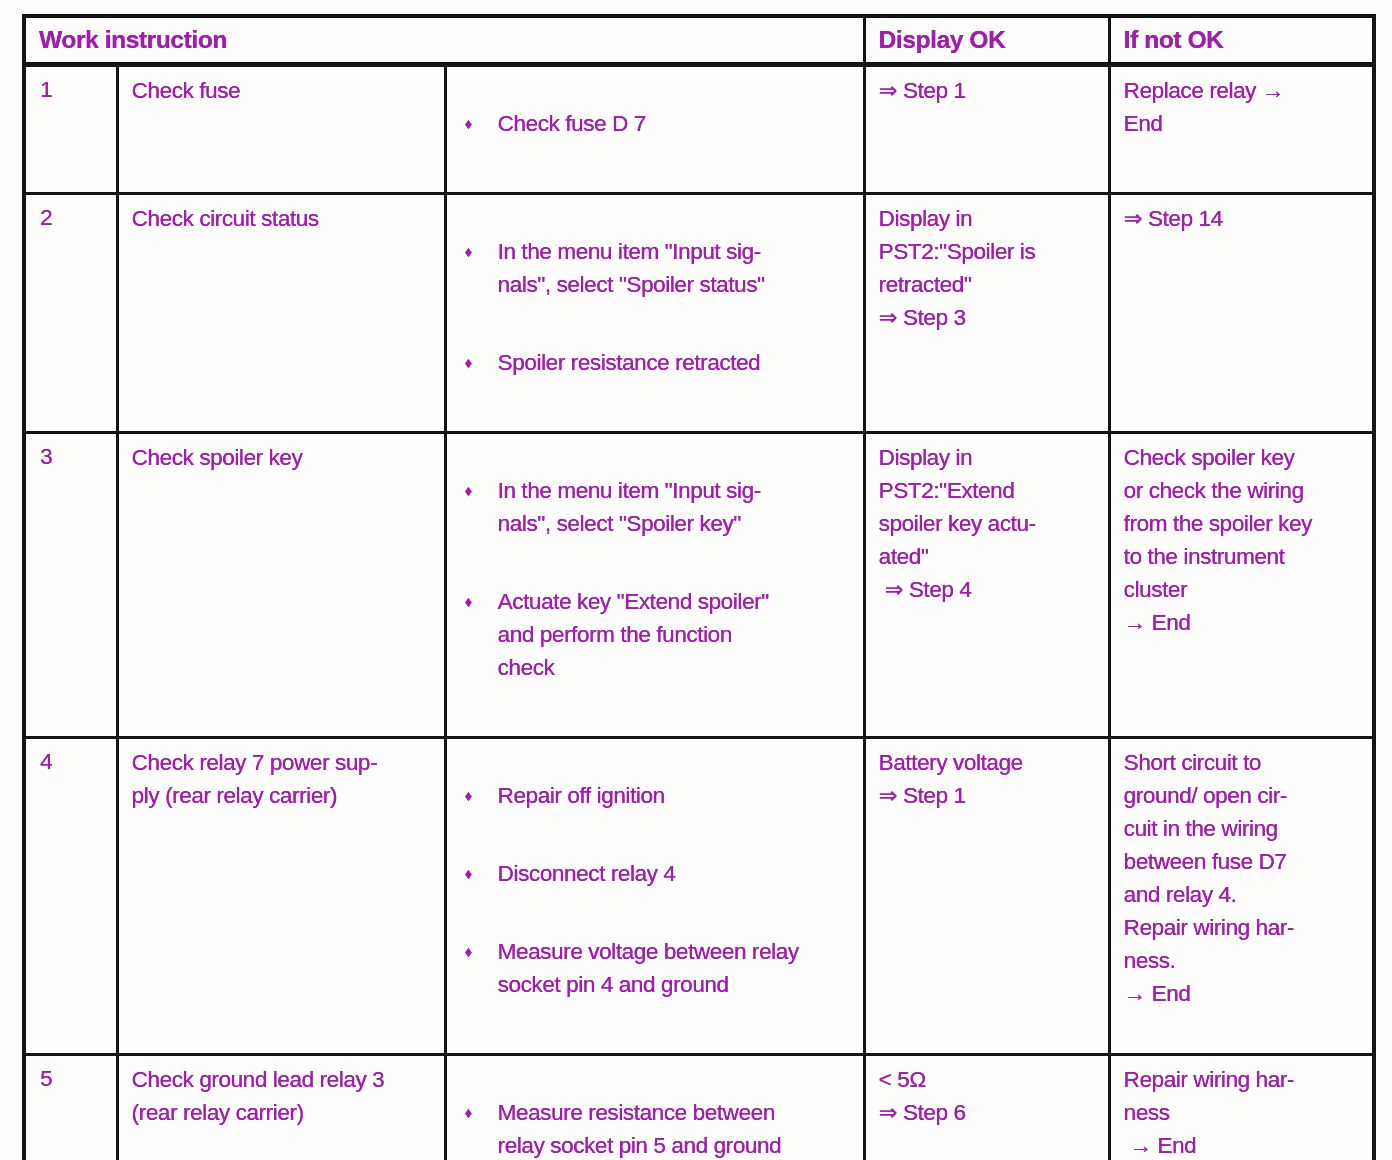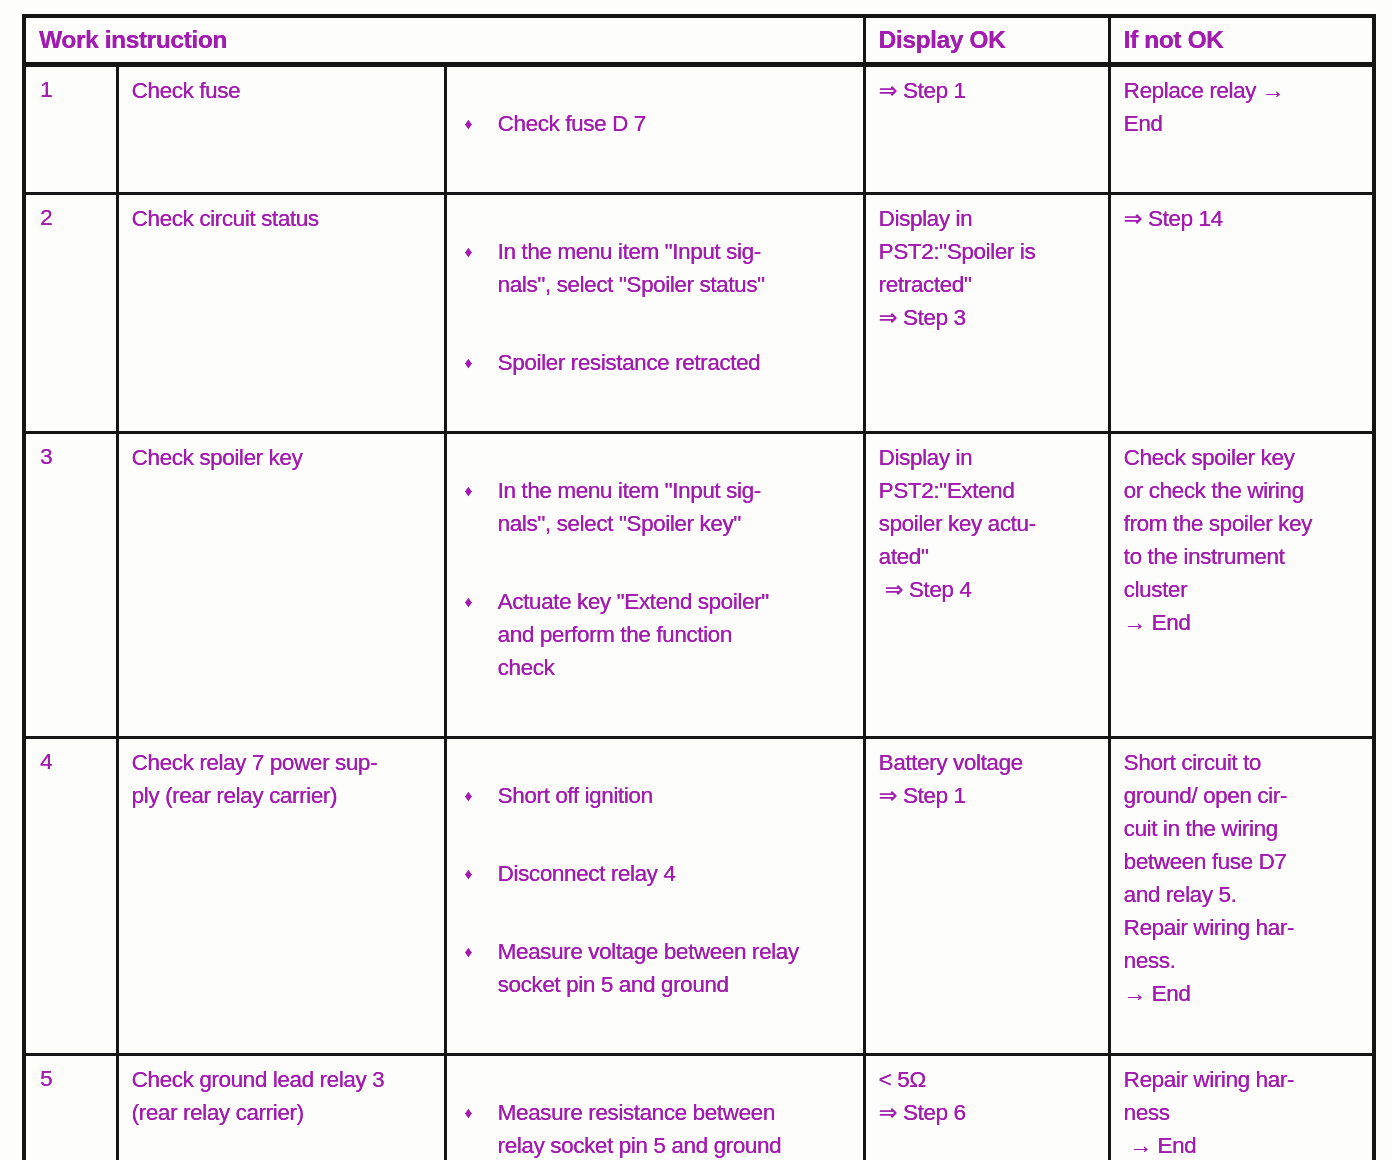--- a/index.html
+++ b/index.html
@@ -156,39 +156,39 @@
 → End</td>
       </tr>
 
       <tr style="height:282px">
         <td class="cell-num">4</td>
         <td class="cell-title">Check relay 7 power sup-
 ply (rear relay carrier)</td>
         <td class="cell-steps">
           <div class="step">
             <span class="bullet">♦</span>
-            <span class="step-text">Short off ignition</span>
+            <span class="step-text">Repair off ignition</span>
           </div>
           <div class="step">
             <span class="bullet">♦</span>
             <span class="step-text">Disconnect relay 4</span>
           </div>
           <div class="step">
             <span class="bullet">♦</span>
             <span class="step-text">Measure voltage between relay
-socket pin 5 and ground</span>
+socket pin 4 and ground</span>
           </div>
         </td>
         <td class="cell-display">Battery voltage
 ⇒ Step 1</td>
         <td class="cell-ifnot">Short circuit to
 ground/ open cir-
 cuit in the wiring
 between fuse D7
-and relay 5.
+and relay 4.
 Repair wiring har-
 ness.
 → End</td>
       </tr>
 
       <tr style="height:156px">
         <td class="cell-num">5</td>
         <td class="cell-title">Check ground lead relay 3
 (rear relay carrier)</td>
         <td class="cell-steps">

